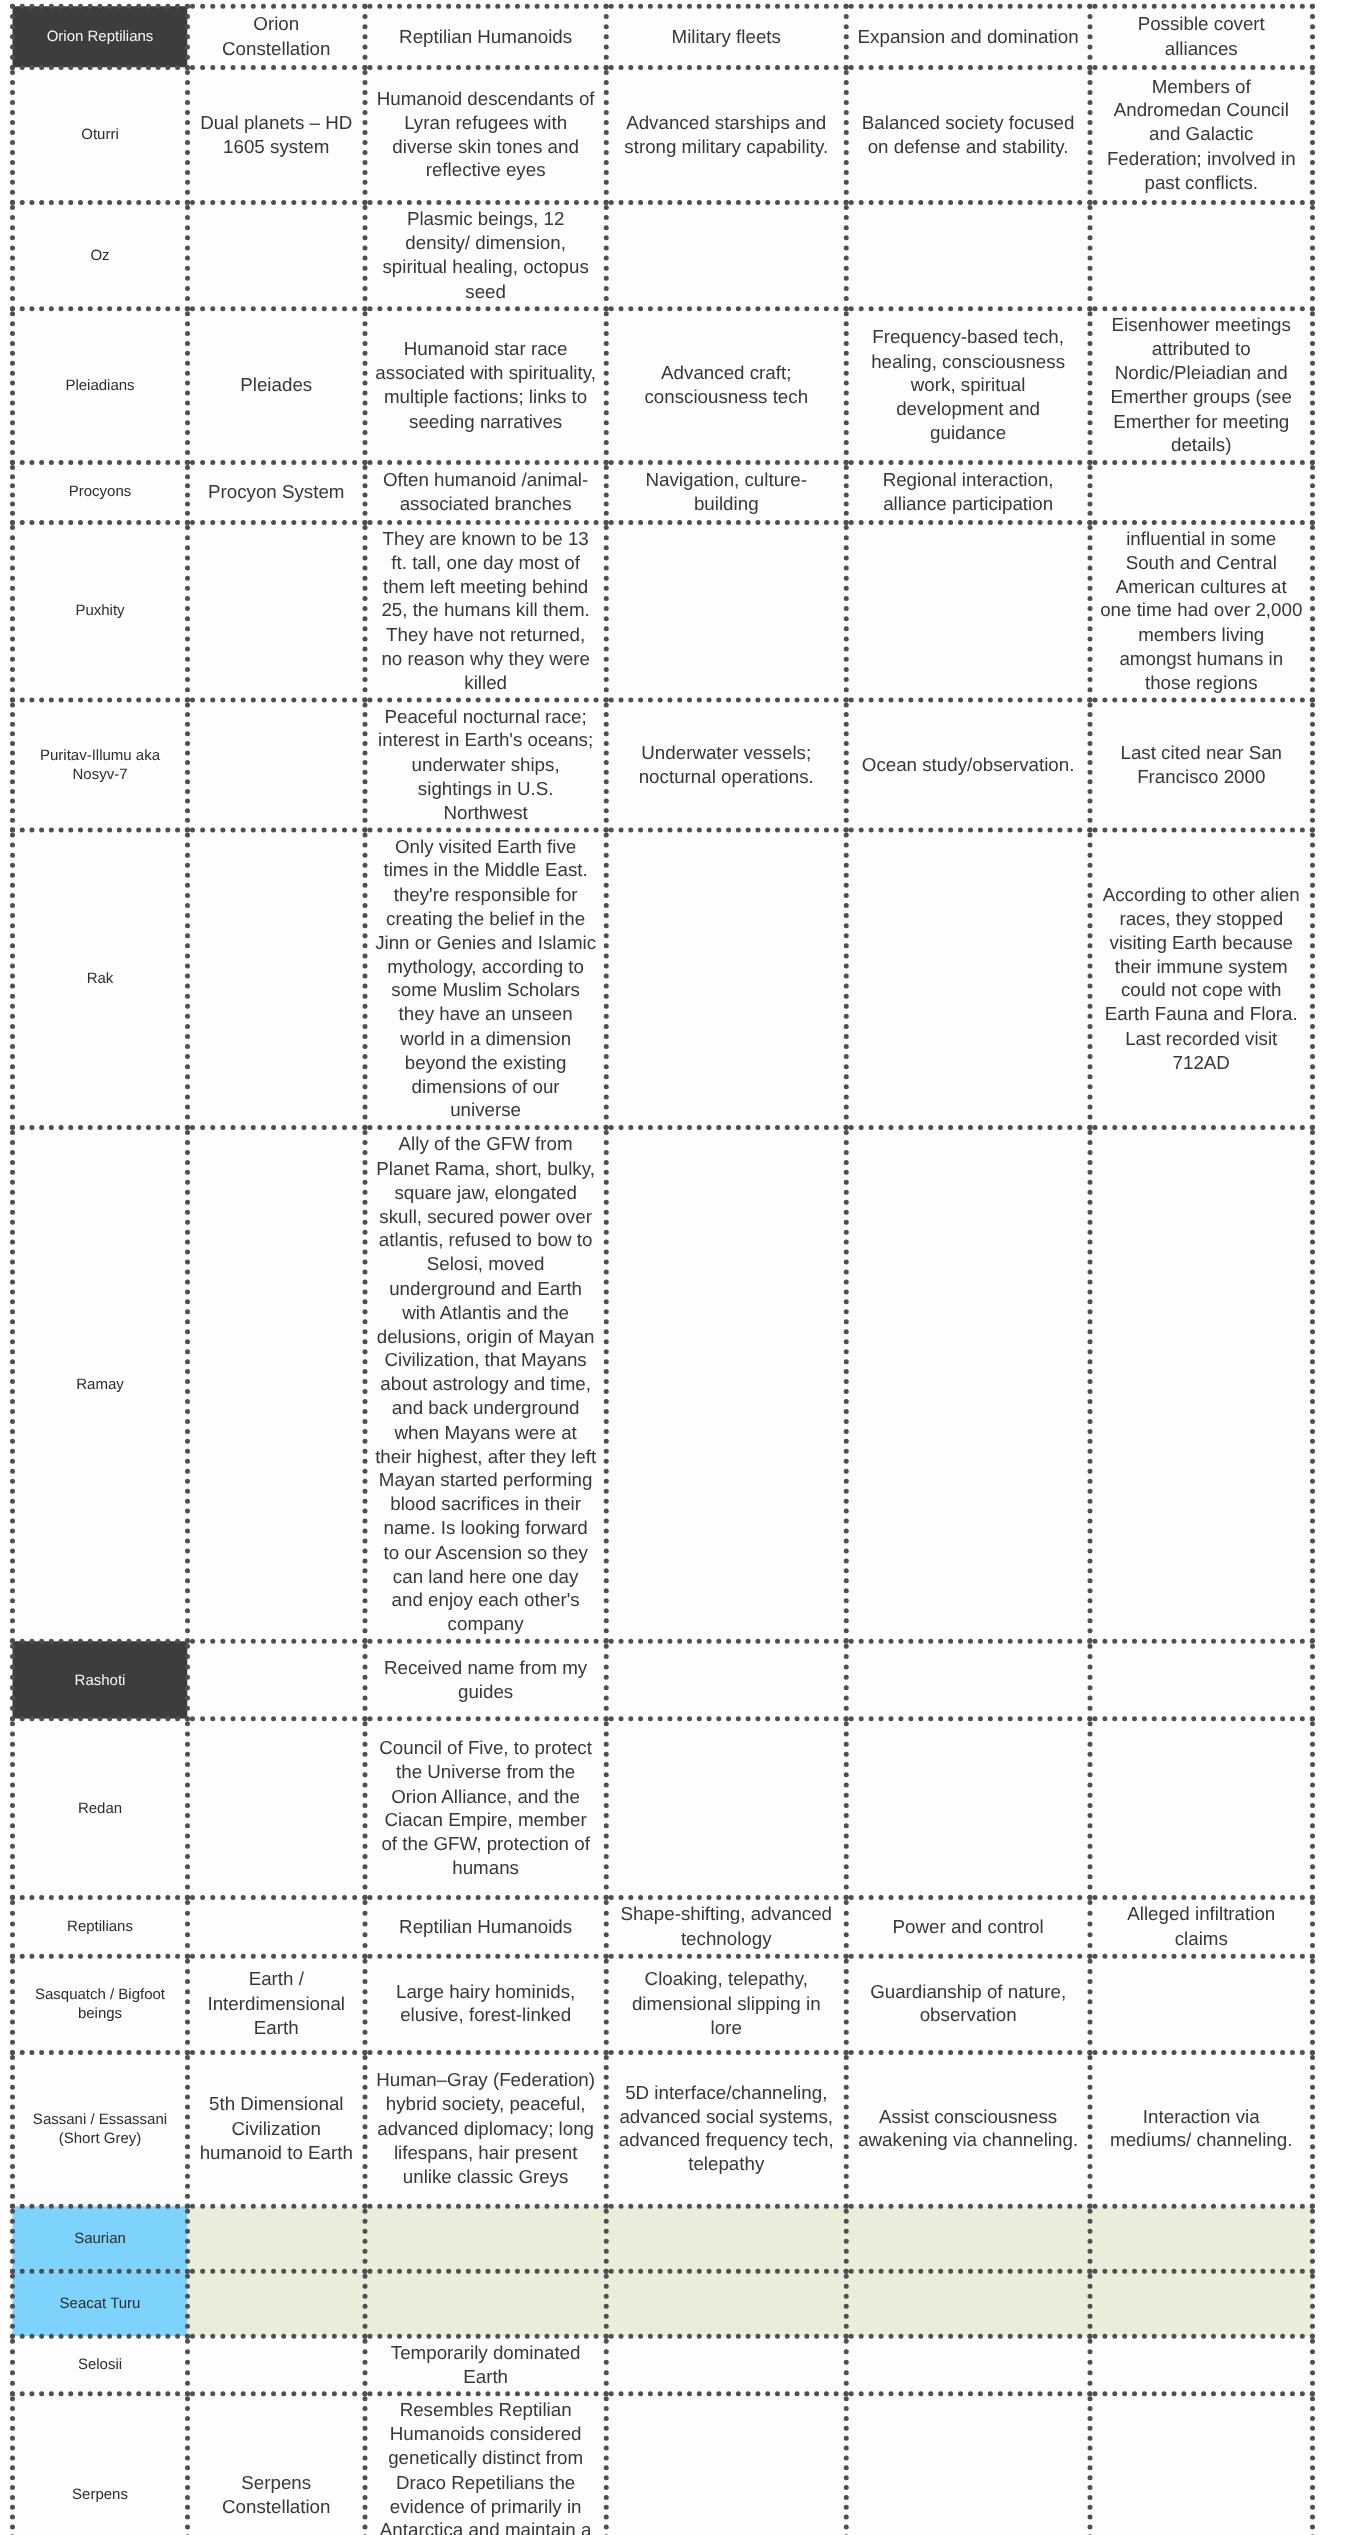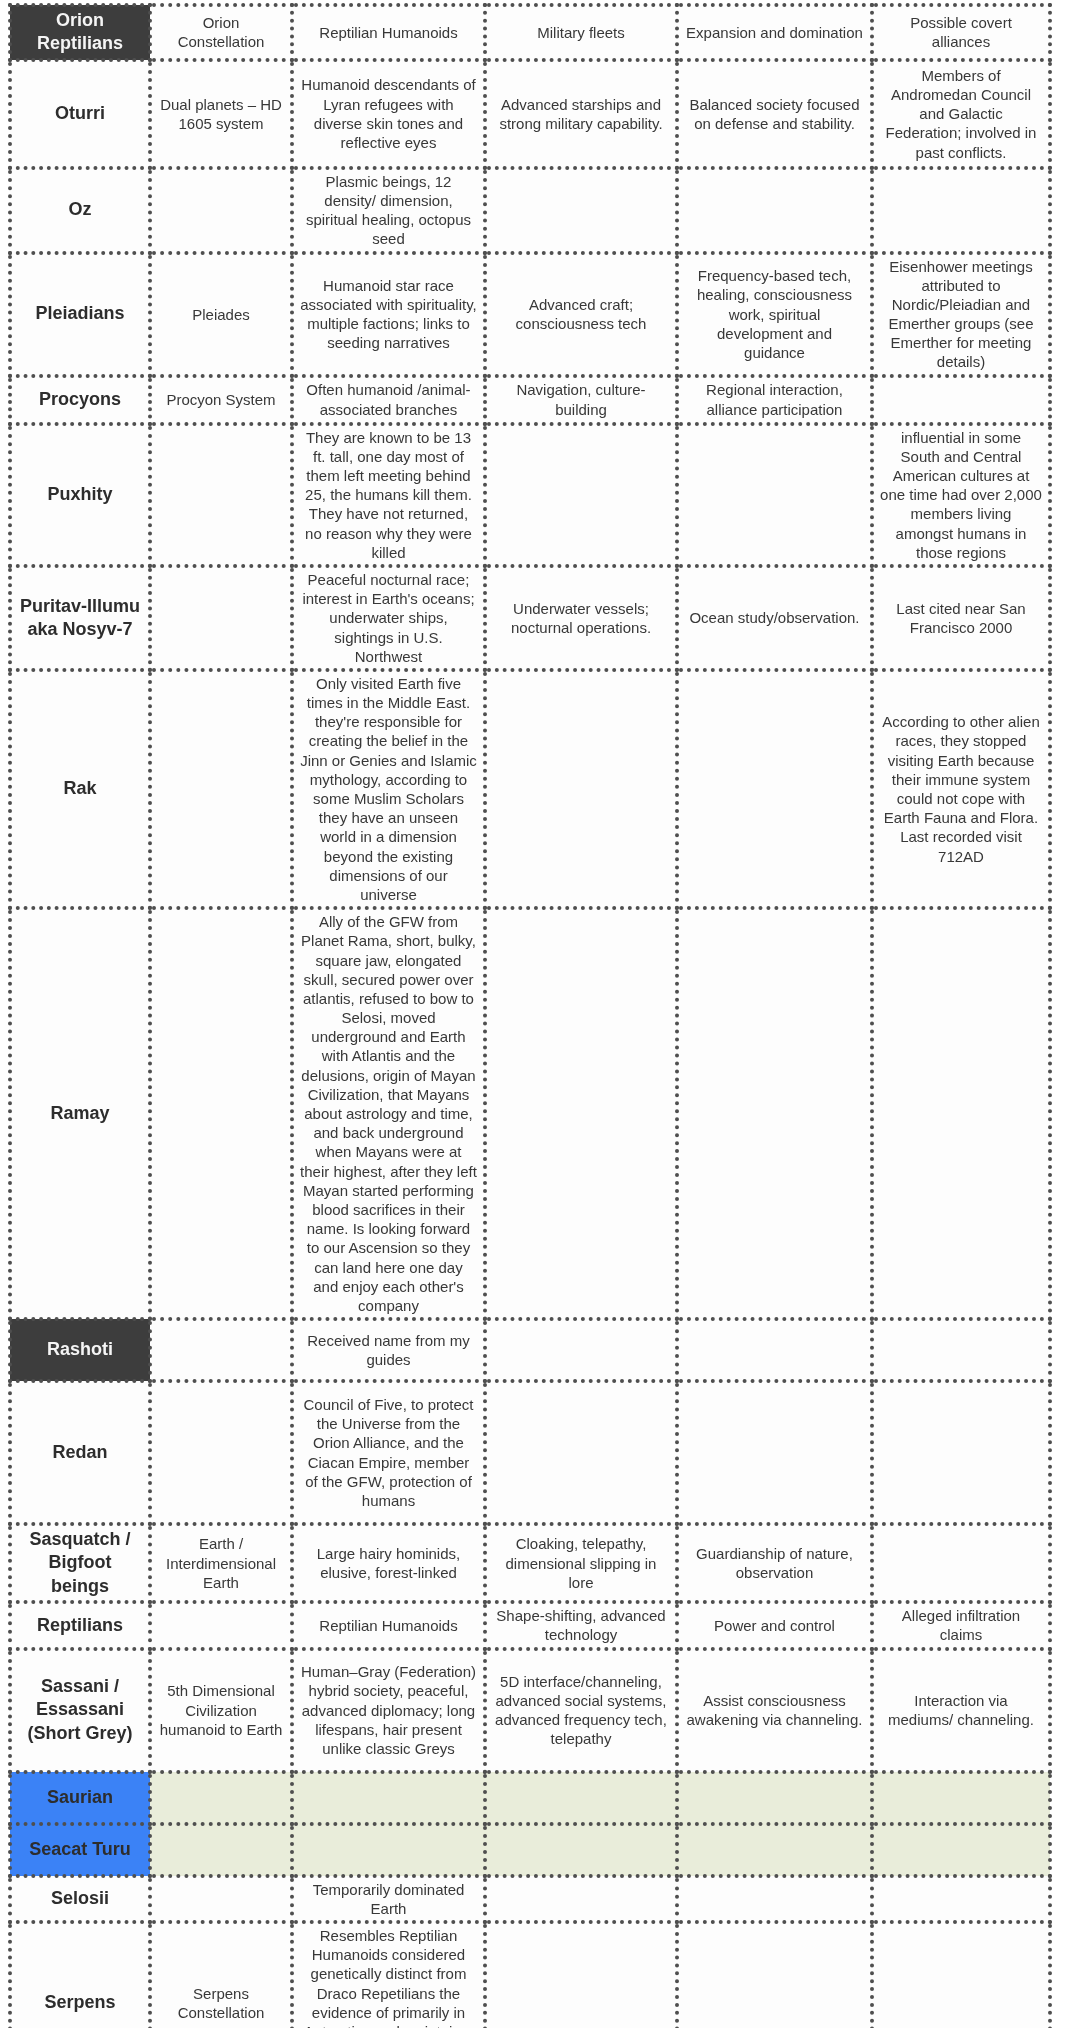--- a/index.html
+++ b/index.html
@@ -27,35 +27,35 @@
     border: 4px dotted #4f4f4f;
     text-align: center;
     vertical-align: middle;
     padding: 2px 6px;
     font-size: 15px;
     line-height: 1.28;
     word-wrap: break-word;
     background: #fdfdfd;
   }
   table.races td.name-cell {
-    font-weight: bold;
-    font-size: 18px;
+    font-weight: normal;
+    font-size: 12px;
     line-height: 1.3;
     color: #2d2d2d;
     background: #fdfdfd;
   }
   table.races tr.row-dark td.name-cell {
     background: #3d3d3d;
     color: #f5f5f5;
   }
   table.races tr.row-green td {
     background: #e9edda;
   }
   table.races tr.row-green td.name-cell {
-    background: #3b82f6;
+    background: #7dd3fc;
     color: #2d2d2d;
   }
 </style>
 </head>
 <body>
 
 <div class="table-wrap">
   <table class="races">
     <colgroup>
         <col style="width: 140px;">
@@ -147,35 +147,35 @@
           <td></td>
         </tr>
         <tr class="row-normal" style="height: 143px;">
           <td class="name-cell">Redan</td>
           <td></td>
           <td>Council of Five, to protect the Universe from the Orion Alliance, and the Ciacan Empire, member of the GFW, protection of humans</td>
           <td></td>
           <td></td>
           <td></td>
         </tr>
+        <tr class="row-normal" style="height: 40px;">
+          <td class="name-cell">Reptilians</td>
+          <td></td>
+          <td>Reptilian Humanoids</td>
+          <td>Shape-shifting, advanced technology</td>
+          <td>Power and control</td>
+          <td>Alleged infiltration claims</td>
+        </tr>
         <tr class="row-normal" style="height: 77px;">
           <td class="name-cell">Sasquatch / Bigfoot beings</td>
           <td>Earth / Interdimensional Earth</td>
           <td>Large hairy hominids, elusive, forest-linked</td>
           <td>Cloaking, telepathy, dimensional slipping in lore</td>
           <td>Guardianship of nature, observation</td>
           <td></td>
-        </tr>
-        <tr class="row-normal" style="height: 40px;">
-          <td class="name-cell">Reptilians</td>
-          <td></td>
-          <td>Reptilian Humanoids</td>
-          <td>Shape-shifting, advanced technology</td>
-          <td>Power and control</td>
-          <td>Alleged infiltration claims</td>
         </tr>
         <tr class="row-normal" style="height: 123px;">
           <td class="name-cell">Sassani / Essassani (Short Grey)</td>
           <td>5th Dimensional Civilization humanoid to Earth</td>
           <td>Human–Gray (Federation) hybrid society, peaceful, advanced diplomacy; long lifespans,  hair present unlike classic Greys</td>
           <td>5D interface/channeling, advanced social systems, advanced frequency tech, telepathy</td>
           <td>Assist consciousness awakening via channeling.</td>
           <td>Interaction via mediums/ channeling.</td>
         </tr>
         <tr class="row-green" style="height: 52px;">

